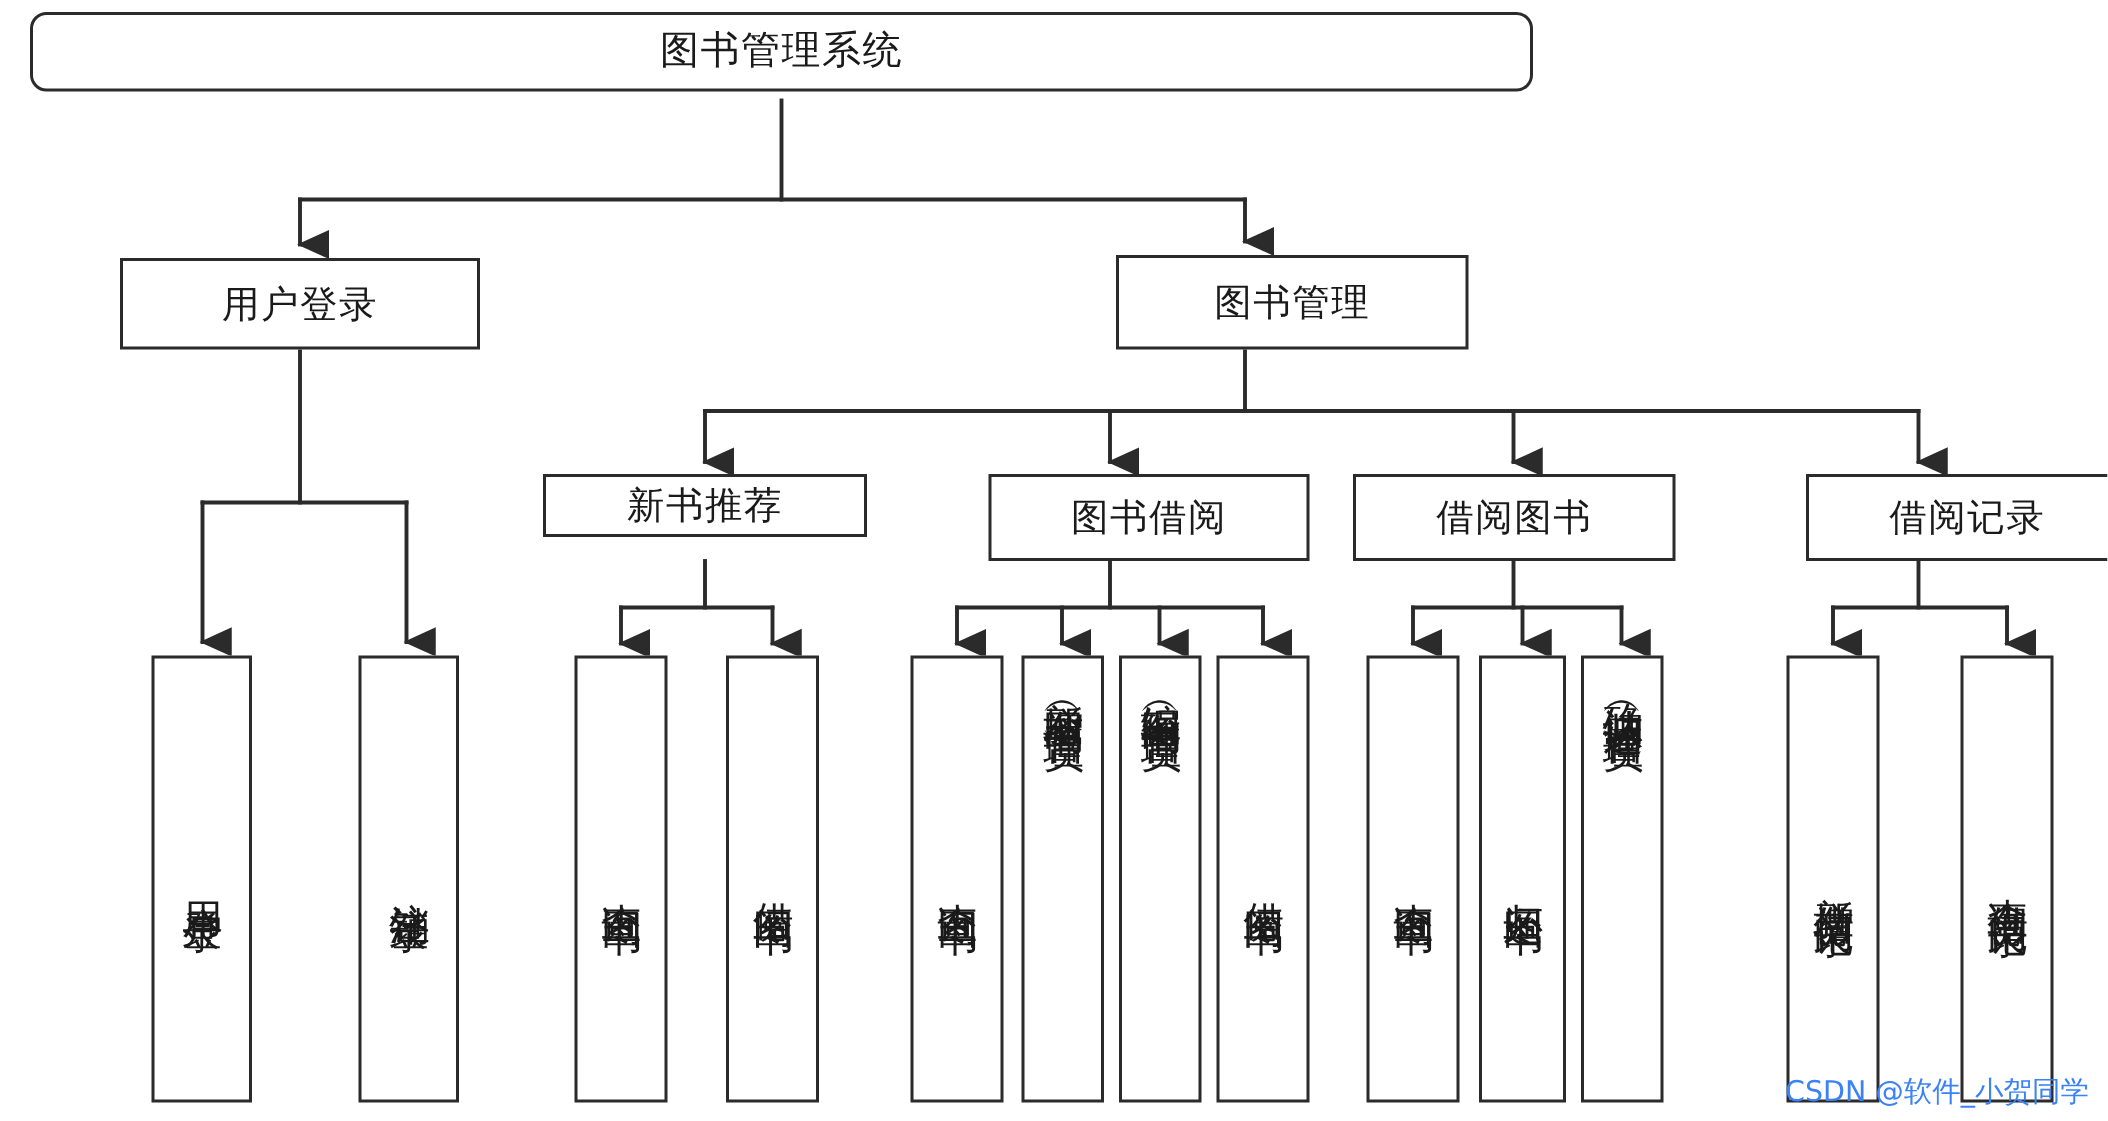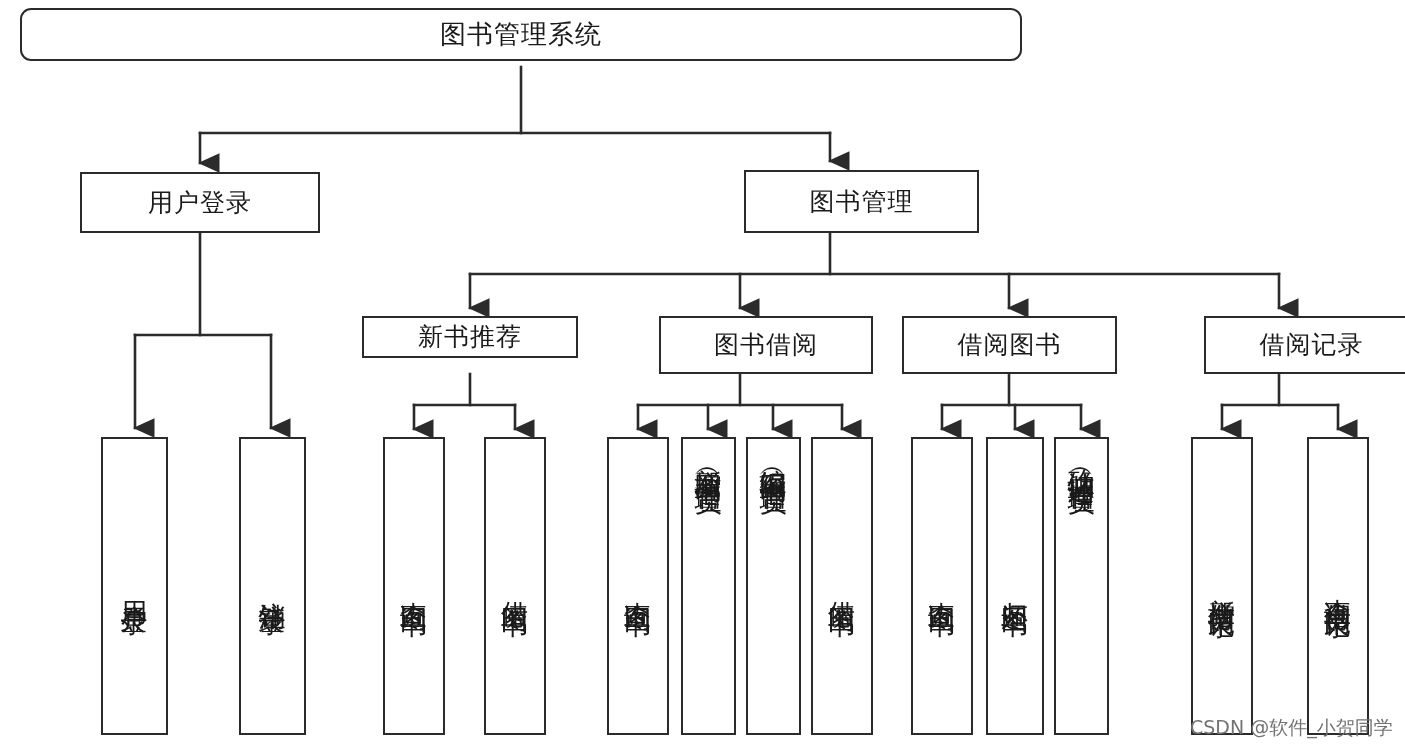--- a/index.html
+++ b/index.html
@@ -190,15 +190,15 @@
   <div class="node vert" style="left: 1054px; top: 437px; width: 55px; height: 298px;">
     <span class="node-label">确认归还（管理员）</span>
   </div>
   <div class="node vert mid" style="left: 1191px; top: 437px; width: 62px; height: 298px;">
     <span class="node-label">新增借阅记录</span>
   </div>
   <div class="node vert mid" style="left: 1307px; top: 437px; width: 62px; height: 298px;">
     <span class="node-label">查询借阅记录</span>
   </div>
 
-  <div class="watermark" style="left: 1190px; top: 715px; color: #737373;">CSDN @软件_小贺同学</div>
+  <div class="watermark" style="left: 1190px; top: 715px; color: #3b82f6;">CSDN @软件_小贺同学</div>
 
 </div>
 
 </body></html>

